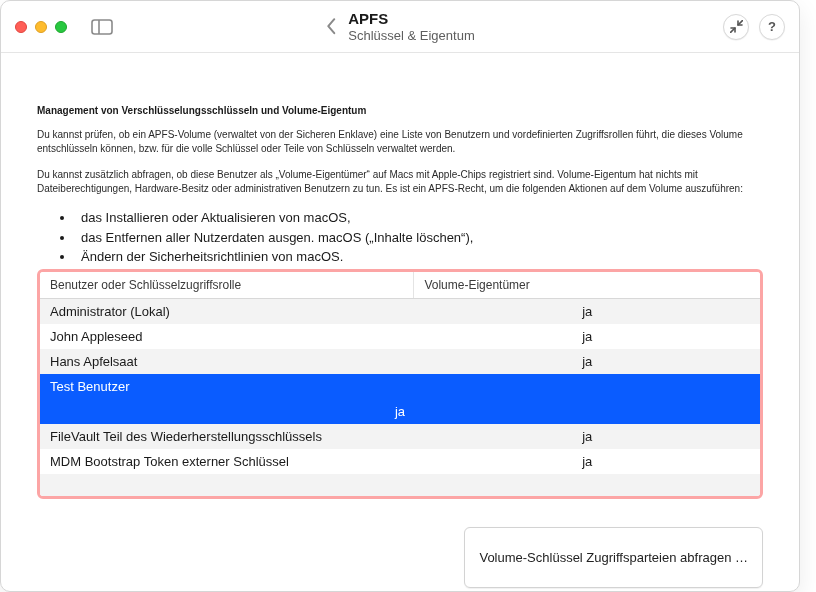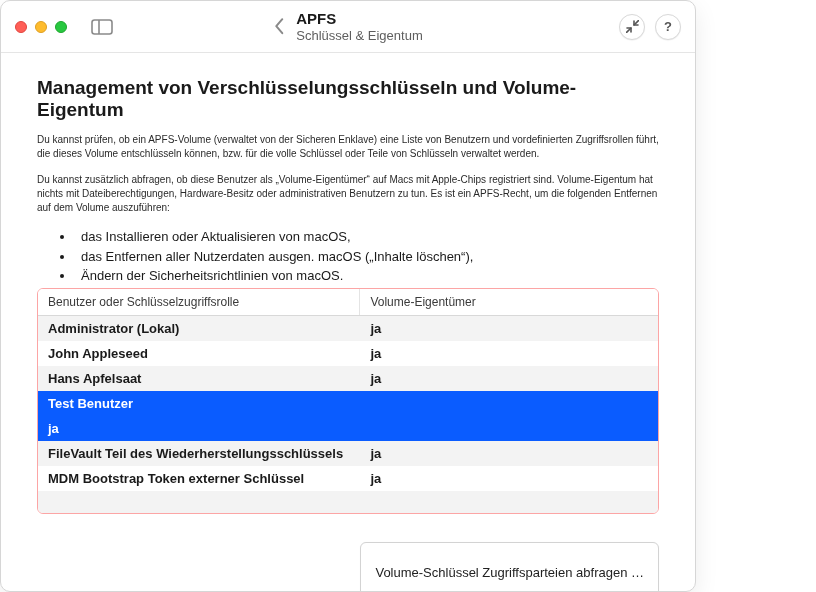--- a/index.html
+++ b/index.html
@@ -4,21 +4,21 @@
 <style>
   * { box-sizing: border-box; margin: 0; padding: 0; }
   html, body { width: 816px; height: 592px; }
   body {
     font-family: -apple-system, "Helvetica Neue", Helvetica, Arial, sans-serif;
     font-size: 13px;
     color: #1a1a1a;
     background: #ffffff;
   }
   .window {
-    width: 696px;
+    width: 800px;
     height: 592px;
     background: #fff;
     border: 1px solid #d6d6d6;
     border-radius: 10px;
     overflow: hidden;
     display: flex;
     flex-direction: column;
     box-shadow: 0 8px 24px rgba(0,0,0,0.08);
   }
   
@@ -68,40 +68,41 @@
     cursor: pointer;
   }
   
   .content {
     flex: 1;
     overflow: auto;
     padding: 24px 36px 22px 36px;
   }
   .section-heading {
     font-weight: 700;
-    font-size: 19px;
+    font-size: 10px;
     margin-bottom: 12px;
+    margin-top: 28px;
   }
   .para {
     font-size: 10px;
     line-height: 1.4;
     color: #2a2a2a;
     margin-bottom: 12px;
     margin-top: 9px;
   }
   .bullets {
     margin: 4px 0 2px 34px;
     font-size: 13px;
     line-height: 1.5;
   }
   .bullets li { list-style: disc; padding-left: 6px; margin-left: 4px; }
 
   
   .table-frame {
-    border: 1px solid #fca5a5;
+    border: 3px solid #fca5a5;
     border-radius: 6px;
     overflow: hidden;
     background: #fff;
   }
   .table-header {
     display: flex;
     background: #fff;
     border-bottom: 1px solid #d8d8d8;
     font-size: 12px;
     color: #3a3a3a;
@@ -109,26 +110,26 @@
   .table-header .col {
     padding: 6px 10px;
   }
   .col-user { flex: 0 0 52%; border-right: 1px solid #e4e4e4; }
   .col-owner { flex: 1; }
   .table-body { }
   .row {
     display: flex;
     font-size: 13px;
   }
-  .row .cell { padding: 5px 10px; font-weight: bold; }
+  .row .cell { padding: 5px 10px; }
   .row:nth-child(odd) { background: #f3f3f3; }
   .row:nth-child(even) { background: #ffffff; }
   .row.selected { background: #0a5cff !important; color: #fff; flex-direction: column; }
   .cell-user { flex: 0 0 52%; }
-  .cell-owner { flex: 1; }
+  .cell-owner { flex: 1; text-align: center; }
   .row.filler { height: 22px; }
 
   .volume-caption {
     margin-top: 6px;
     font-size: 11px;
     color: #6a6a6a;
   }
 
   .footer-buttons {
     display: flex;
@@ -187,21 +188,21 @@
       </div>
       <div class="circle-btn">
         <span>?</span>
       </div>
     </div>
   </div>
 
   <div class="content">
     <div class="section-heading">Management von Verschlüsselungsschlüsseln und Volume-Eigentum</div>
     <p class="para">Du kannst prüfen, ob ein APFS-Volume (verwaltet von der Sicheren Enklave) eine Liste von Benutzern und vordefinierten Zugriffsrollen führt, die dieses Volume entschlüsseln können, bzw. für die volle Schlüssel oder Teile von Schlüsseln verwaltet werden.</p>
-    <p class="para">Du kannst zusätzlich abfragen, ob diese Benutzer als „Volume-Eigentümer“ auf Macs mit Apple-Chips registriert sind. Volume-Eigentum hat nichts mit Dateiberechtigungen, Hardware-Besitz oder administrativen Benutzern zu tun. Es ist ein APFS-Recht, um die folgenden Entfernen auf dem Volume auszuführen:</p>
+    <p class="para">Du kannst zusätzlich abfragen, ob diese Benutzer als „Volume-Eigentümer“ auf Macs mit Apple-Chips registriert sind. Volume-Eigentum hat nichts mit Dateiberechtigungen, Hardware-Besitz oder administrativen Benutzern zu tun. Es ist ein APFS-Recht, um die folgenden Aktionen auf dem Volume auszuführen:</p>
     <ul class="bullets" id="bullet-list">
         <li>das Installieren oder Aktualisieren von macOS,</li>
         <li>das Entfernen aller Nutzerdaten ausgen. macOS („Inhalte löschen“),</li>
         <li>Ändern der Sicherheitsrichtlinien von macOS.</li>
       </ul>
 
     <div class="table-frame">
       <div class="table-header">
         <div class="col col-user">Benutzer oder Schlüsselzugriffsrolle</div>
         <div class="col col-owner">Volume-Eigentümer</div>

